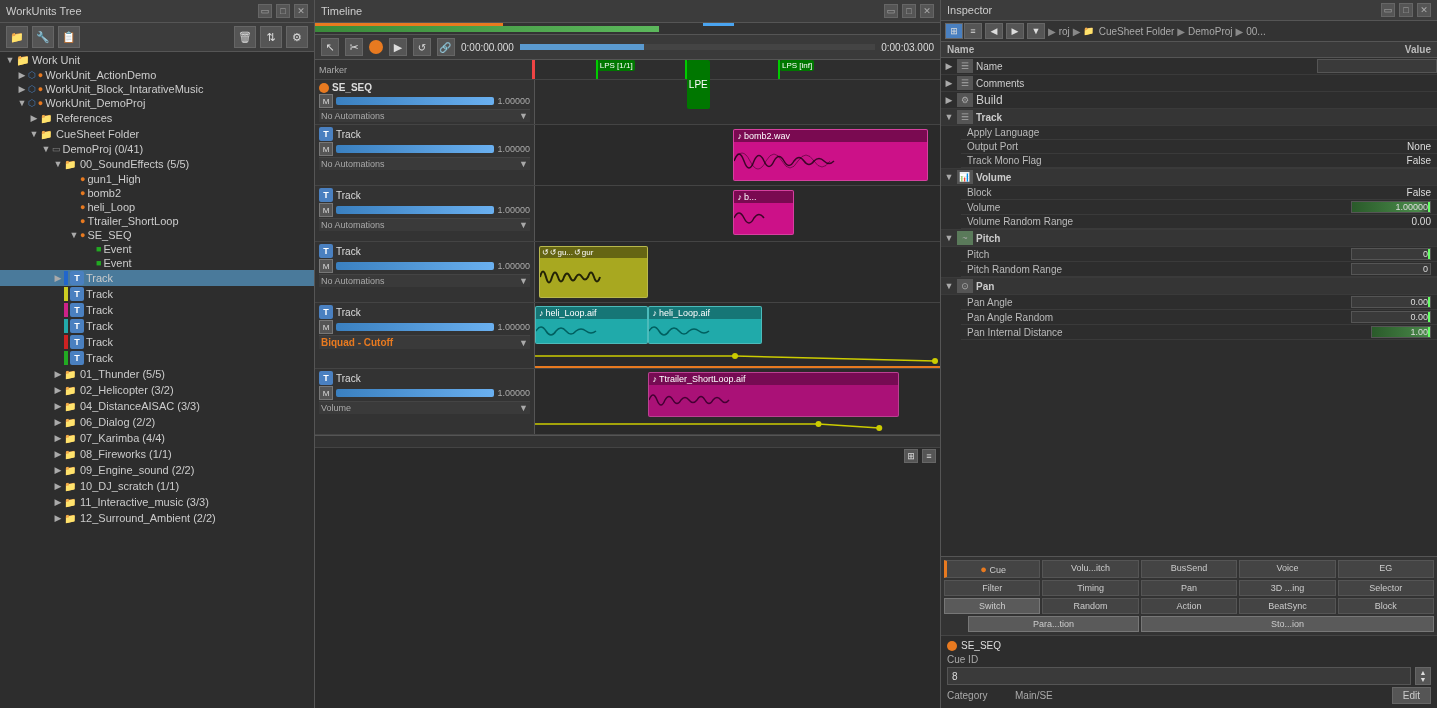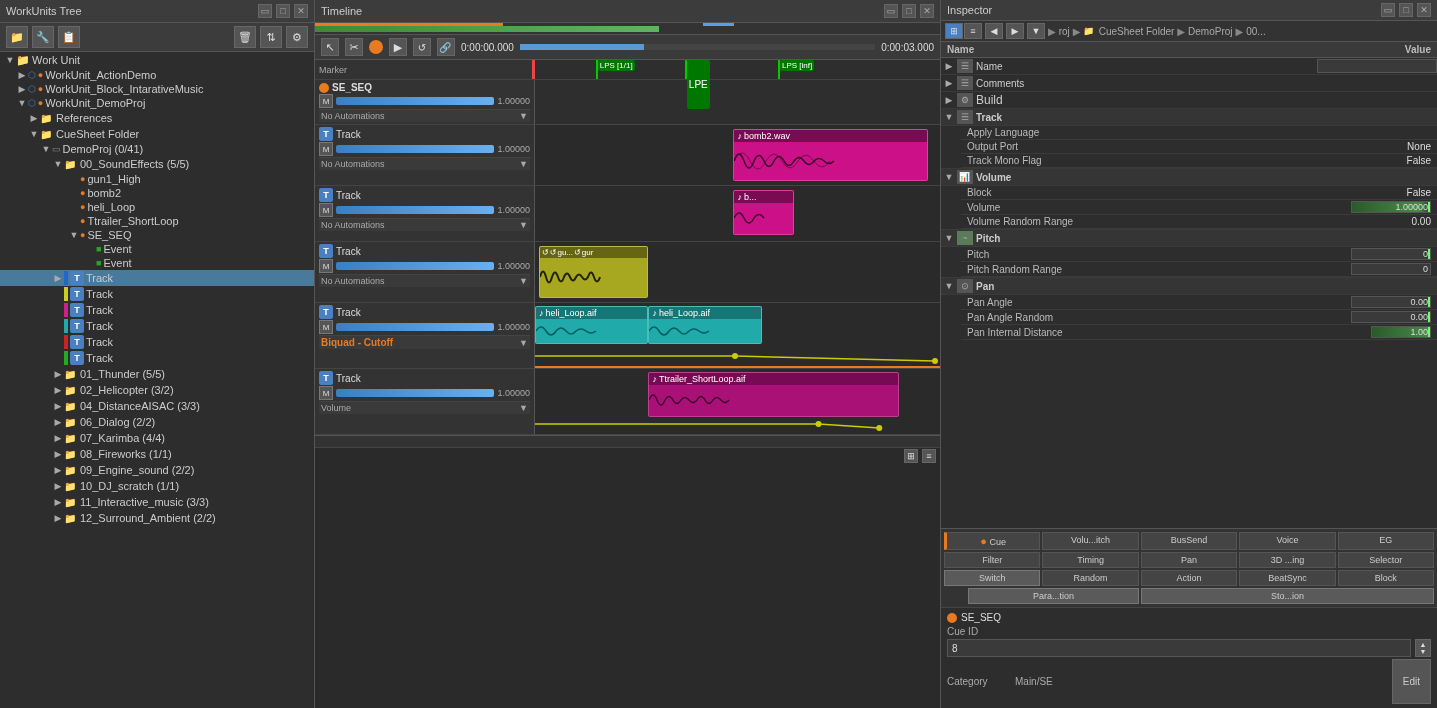--- a/index.html
+++ b/index.html
@@ -788,16 +788,16 @@
       </div>
       <div style="width:16px;height:18px;background:#555;border:1px solid #666;display:flex;flex-direction:column;align-items:center;justify-content:space-evenly;cursor:pointer;">
         <span style="font-size:7px;line-height:1;">▲</span>
         <span style="font-size:7px;line-height:1;">▼</span>
       </div>
     </div>
     <div style="display:flex;align-items:center;gap:4px;">
       <span style="font-size:10px;color:#aaa;width:60px;">Category</span>
       <span style="font-size:10px;color:#aaa;margin-left:4px;">Main/SE</span>
       <div style="flex:1;"></div>
-      <div style="background:#555;border:1px solid #666;color:#ccc;font-size:10px;padding:16px 10px;cursor:pointer;">Edit</div>
+      <div style="background:#555;border:1px solid #666;color:#ccc;font-size:10px;padding:2px 10px;cursor:pointer;">Edit</div>
     </div>
   </div>
 </div>
 
 </body></html>

